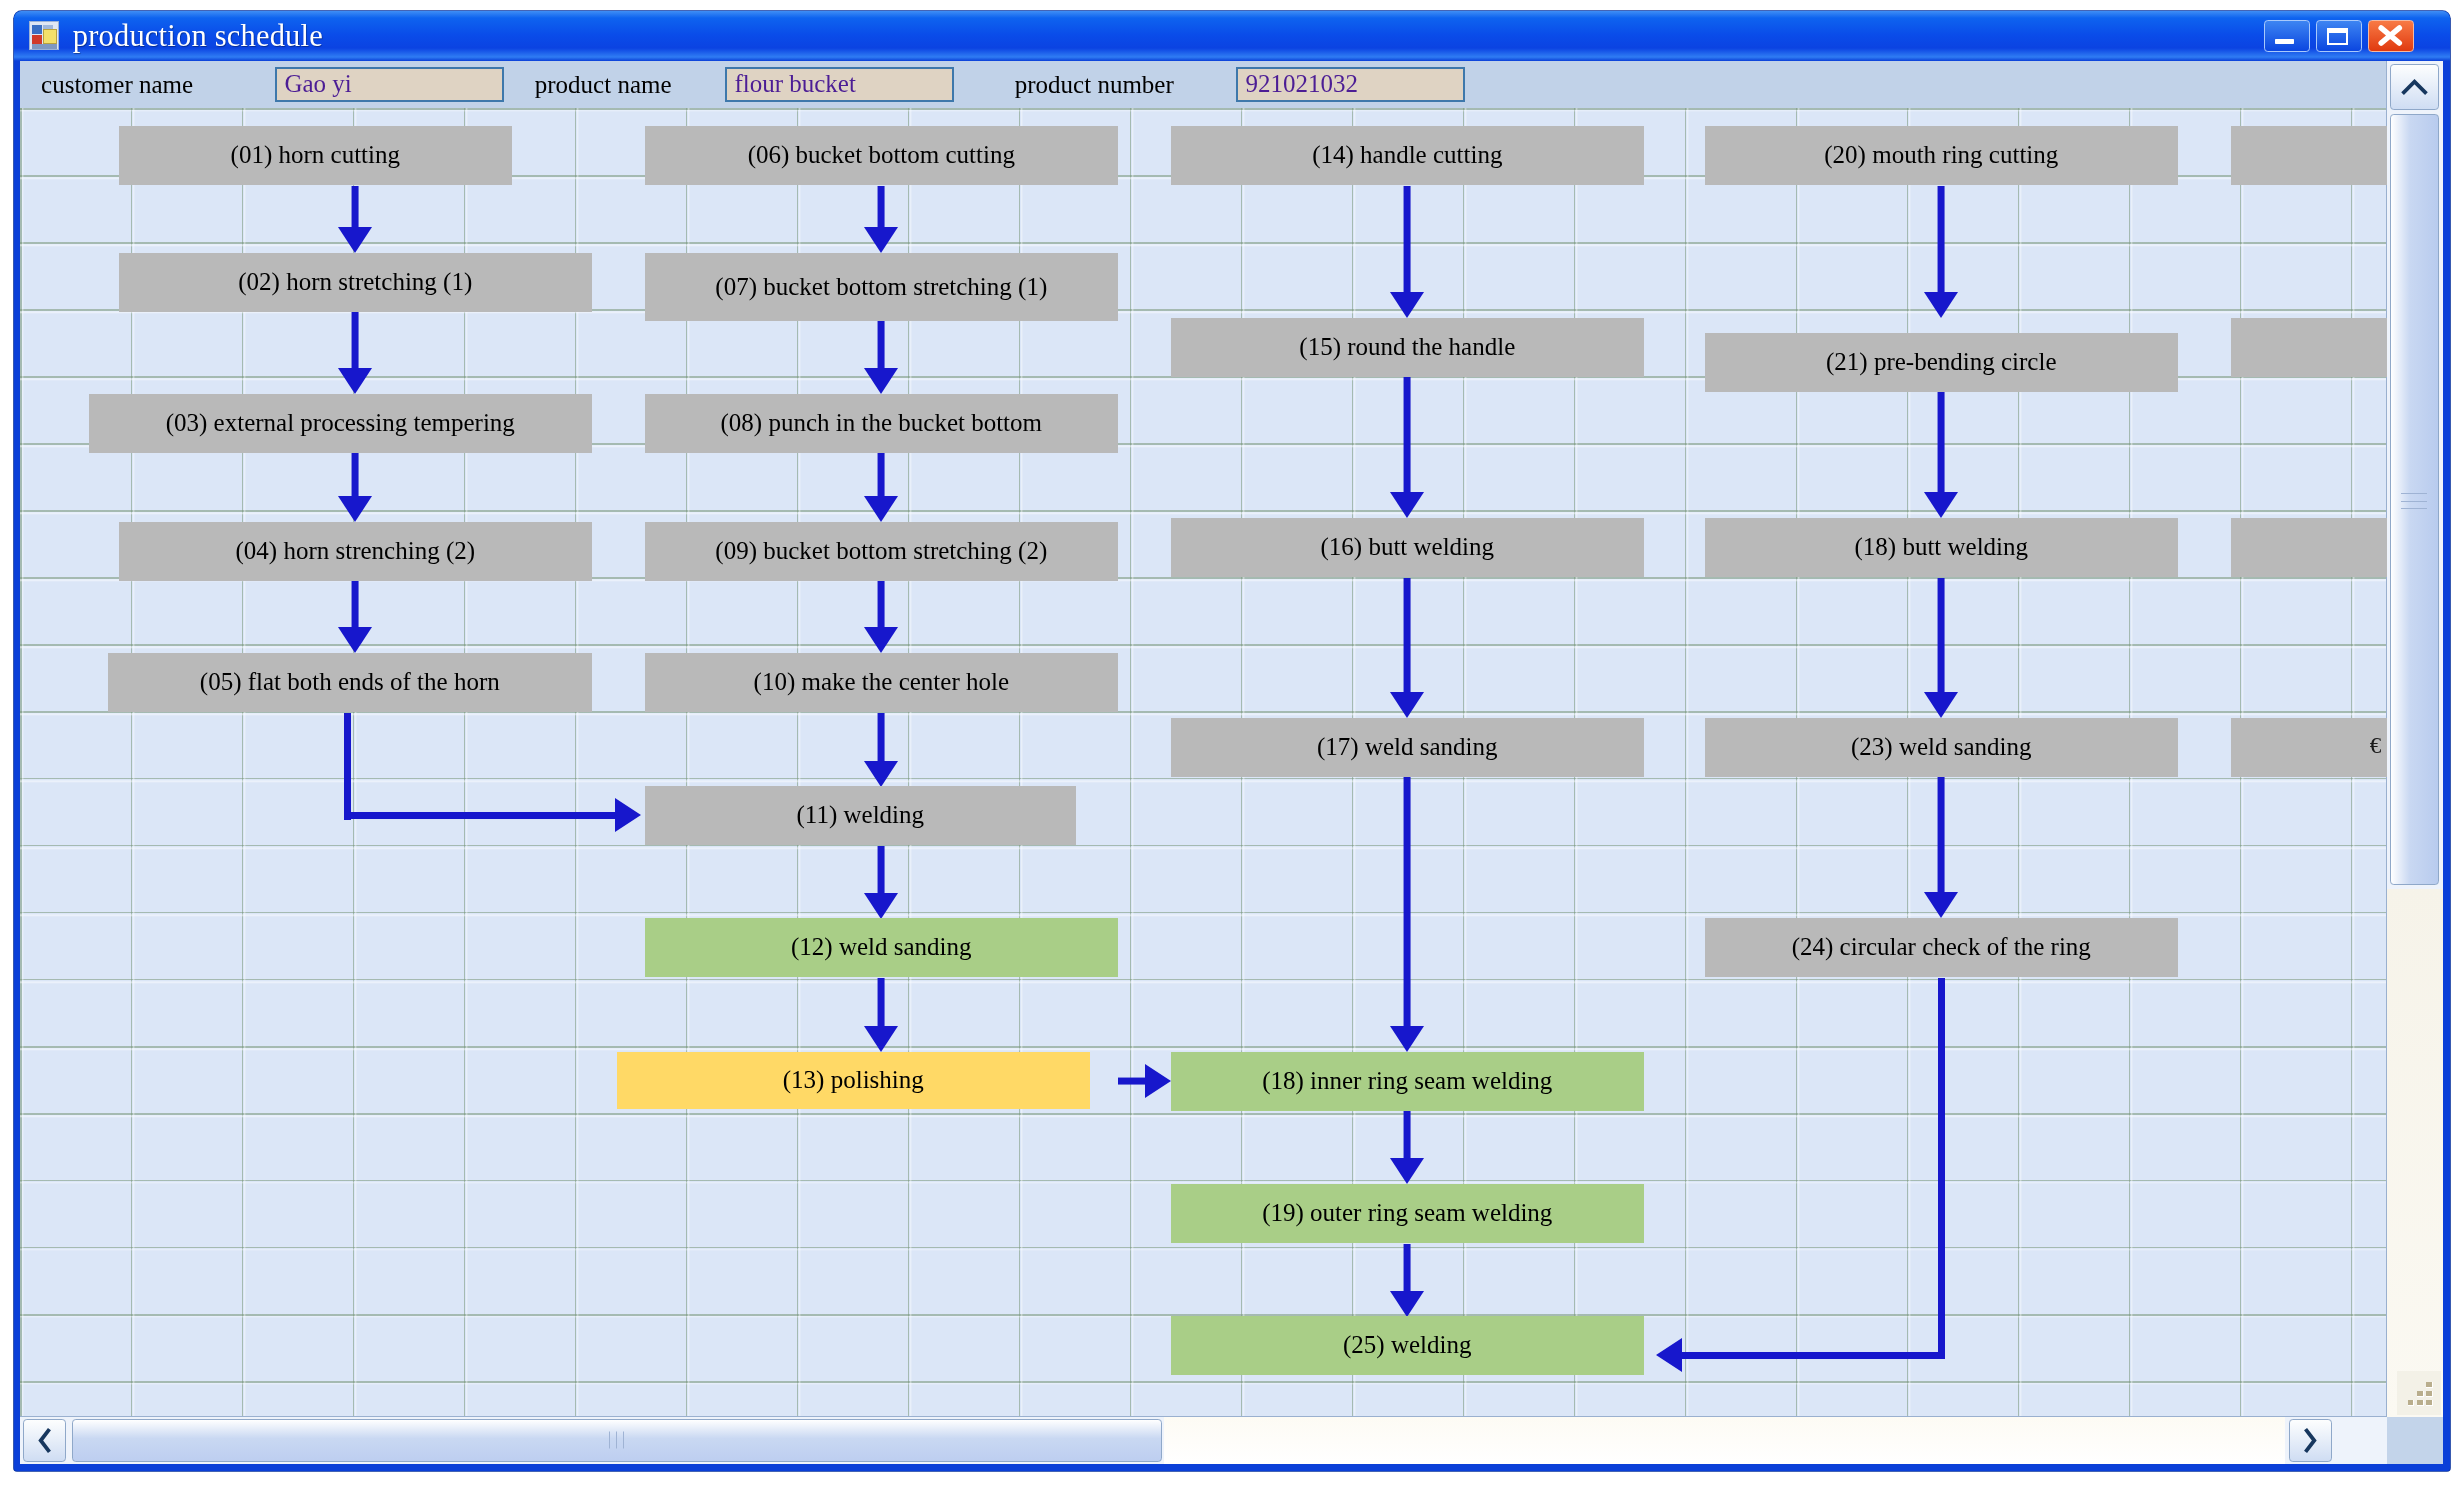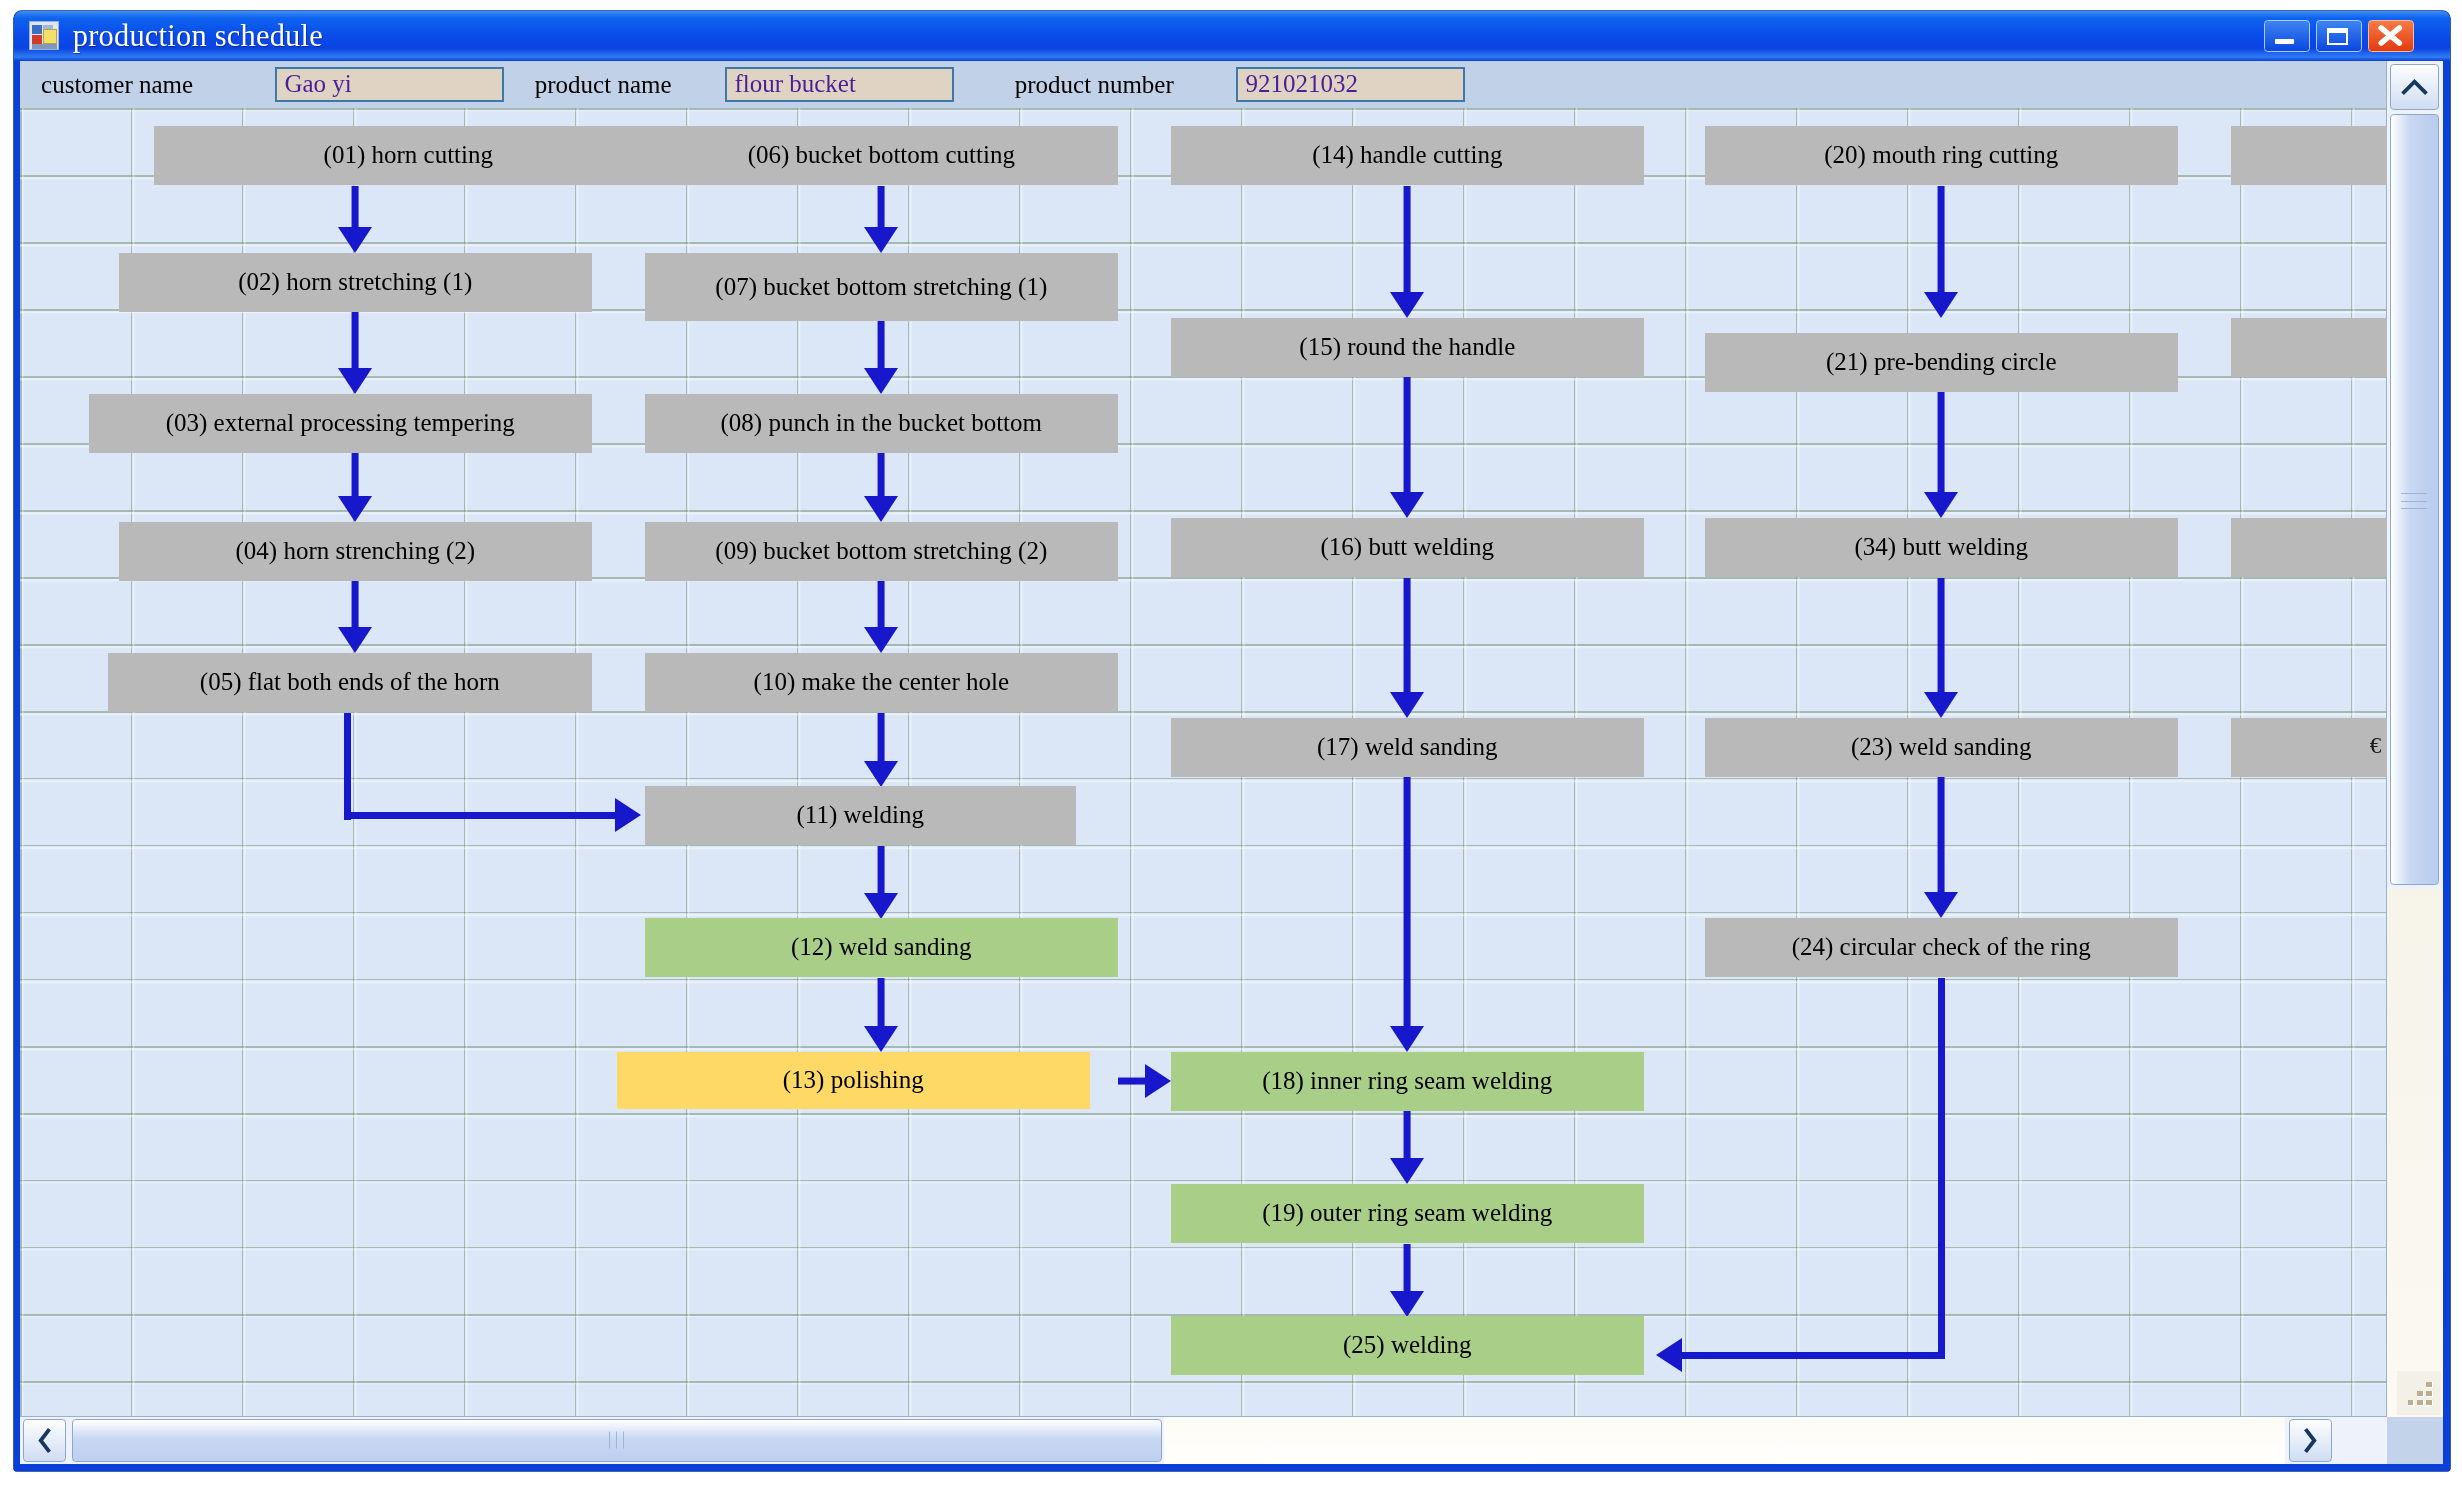--- a/index.html
+++ b/index.html
@@ -204,21 +204,21 @@
 
       <div class="hdr-label" id="lbl-product">product name</div>
       <div class="hdr-field" id="fld-product">flour bucket</div>
 
       <div class="hdr-label" id="lbl-number">product number</div>
       <div class="hdr-field" id="fld-number">921021032</div>
     </div>
 
     <div id="grid">
 
-      <div class="node gray" style="left:99px;top:18.3px;width:509px;height:59px;margin-left:35px;">(01) horn cutting</div>
+      <div class="node gray" style="left:99px;top:18.3px;width:393px;height:59px;">(01) horn cutting</div>
       <div class="arrow-v" style="left:335px;top:78px;width:0px;height:67px;">
         <div class="shaft" style="top:0;height:41px;"></div>
           <div class="head" style="top:41px;"></div>
       </div>
 
       <div class="node gray" style="left:99px;top:145px;width:473px;height:59px;">(02) horn stretching (1)</div>
       <div class="arrow-v" style="left:335px;top:204px;width:0px;height:82px;">
         <div class="shaft" style="top:0;height:56px;"></div>
           <div class="head" style="top:56px;"></div>
       </div>
@@ -335,21 +335,21 @@
         <div class="shaft" style="top:0;height:106px;"></div>
           <div class="head" style="top:106px;"></div>
       </div>
 
       <div class="node gray" style="left:1685px;top:225px;width:473px;height:59px;">(21) pre-bending circle</div>
       <div class="arrow-v" style="left:1921px;top:269px;width:0px;height:141px;">
         <div class="shaft" style="top:0;height:115px;"></div>
           <div class="head" style="top:115px;"></div>
       </div>
 
-      <div class="node gray" style="left:1685px;top:410px;width:473px;height:59px;">(34) butt welding</div>
+      <div class="node gray" style="left:1685px;top:410px;width:473px;height:59px;">(18) butt welding</div>
       <div class="arrow-v" style="left:1921px;top:470px;width:0px;height:140px;">
         <div class="shaft" style="top:0;height:114px;"></div>
           <div class="head" style="top:114px;"></div>
       </div>
 
       <div class="node gray" style="left:1685px;top:610px;width:473px;height:59px;">(23) weld sanding</div>
       <div class="arrow-v" style="left:1921px;top:669px;width:0px;height:141px;">
         <div class="shaft" style="top:0;height:115px;"></div>
           <div class="head" style="top:115px;"></div>
       </div>

